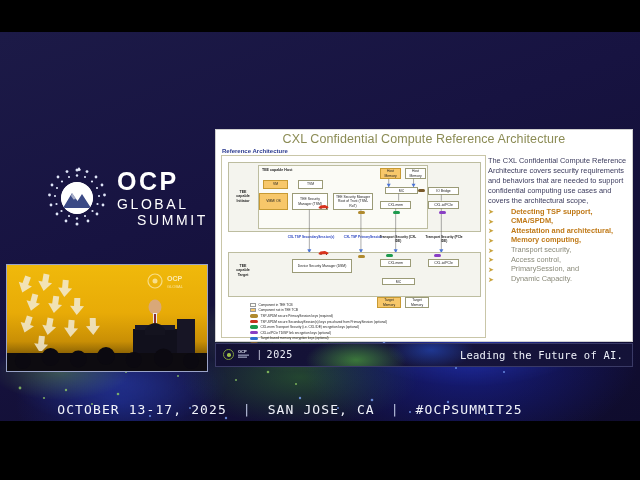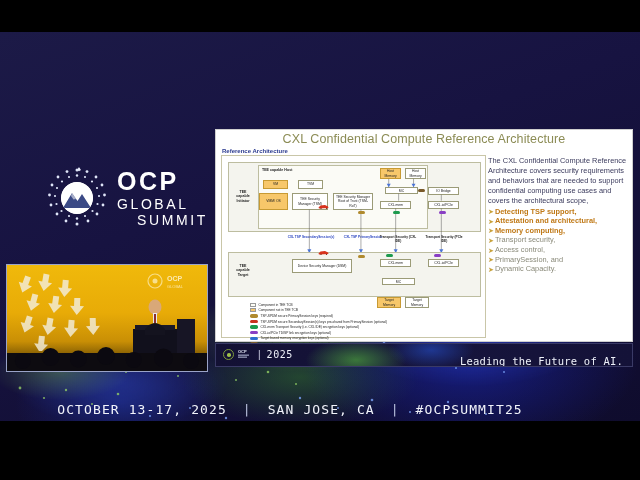--- a/index.html
+++ b/index.html
@@ -87,41 +87,41 @@
   .lrow { display:flex; align-items:center; gap:2.5px; height:5.6px; }
   .lswatch { width:6px; height:4px; flex:0 0 6px; border:1px solid #999; }
   .lkey { width:8px; height:3.4px; flex:0 0 8px; border-radius:1.7px; }
   .ltxt { font-size:3.2px; color:#222; white-space:nowrap; }
 
   
   .rtext { position:absolute; left:272px; top:26px; width:142px; font-size:7.4px;
            color:#3a3a5c; line-height:1.34; }
   .rtext p { margin-bottom:0px; }
   .blist { margin-top:1px; }
-  .bitem { display:flex; gap:1px; align-items:flex-end; line-height:1.3; }
+  .bitem { display:flex; gap:17px; align-items:flex-end; line-height:1.3; }
   .bmark { color:#c8a23c; flex:0 0 auto; font-size:7px; }
   .b-strong { color:#c07a18; font-weight:bold; }
   .b-norm   { color:#8a8a7a; }
 
   
   .foot {
     position:absolute; left:215px; top:311px; width:418px; height:24px;
     background:#13113a; border:1px solid #3a3a66; overflow:hidden;
     background-image:
       radial-gradient(ellipse 70px 30px at 140px 16px, rgba(90,200,60,.55), rgba(90,200,60,0) 72%),
       radial-gradient(ellipse 60px 26px at 215px 6px, rgba(40,90,230,.5), rgba(40,90,230,0) 72%),
       linear-gradient(90deg,#131134 0%,#16143c 55%,#141238 100%);
   }
   .foot-left { position:absolute; left:7px; top:5px; display:flex; align-items:center; gap:4px; }
   .foot-mark { width:11px; height:11px; border-radius:50%; border:1.4px solid #7e9c3a; position:relative; }
   .foot-mark::after { content:""; position:absolute; left:3px; top:3px; width:3.5px; height:3.5px; border-radius:50%; background:#9dbe4a; }
   .foot-ocp { width:14px; height:11px; }
   .foot-div { color:#cfd2e6; font-size:10px; margin:0 2px; }
   .foot-year { color:#eef0f8; font-size:10px; letter-spacing:.5px; font-family:"DejaVu Sans Mono", monospace; }
-  .foot-tag { position:absolute; right:9px; top:11px; color:#eef1fa; font-size:10.5px;
+  .foot-tag { position:absolute; right:9px; top:5px; color:#eef1fa; font-size:10.5px;
               font-family:"DejaVu Sans Mono", monospace; letter-spacing:.2px; }
 
   
   .banner { position:absolute; left:0; top:360px; width:580px; height:44px; }
   .banner-txt {
     position:absolute; width:100%; top:10px; text-align:center; color:#f2f4fb;
     font-size:13px; letter-spacing:1.1px; font-family:"DejaVu Sans Mono", monospace;
   }
   .banner-txt .sep { color:#b9c0dd; padding:0 7px; }
 </style>
@@ -460,20 +460,24 @@
 
       <div class="rtext">
         <p>The CXL Confidential Compute Reference Architecture covers security requirements and behaviors that are needed to support confidential computing use cases and covers the architectural scope,</p>
         <div class="blist" id="bullets-host">
             <div class="bitem">
               <span class="bmark">➤</span>
               <span class="b-strong">Detecting TSP support,</span>
             </div>
             <div class="bitem">
               <span class="bmark">➤</span>
+              <span class="b-strong">CMA/SPDM,</span>
+            </div>
+            <div class="bitem">
+              <span class="bmark">➤</span>
               <span class="b-strong">Attestation and architectural,</span>
             </div>
             <div class="bitem">
               <span class="bmark">➤</span>
               <span class="b-strong">Memory computing,</span>
             </div>
             <div class="bitem">
               <span class="bmark">➤</span>
               <span class="b-norm">Transport security,</span>
             </div>

